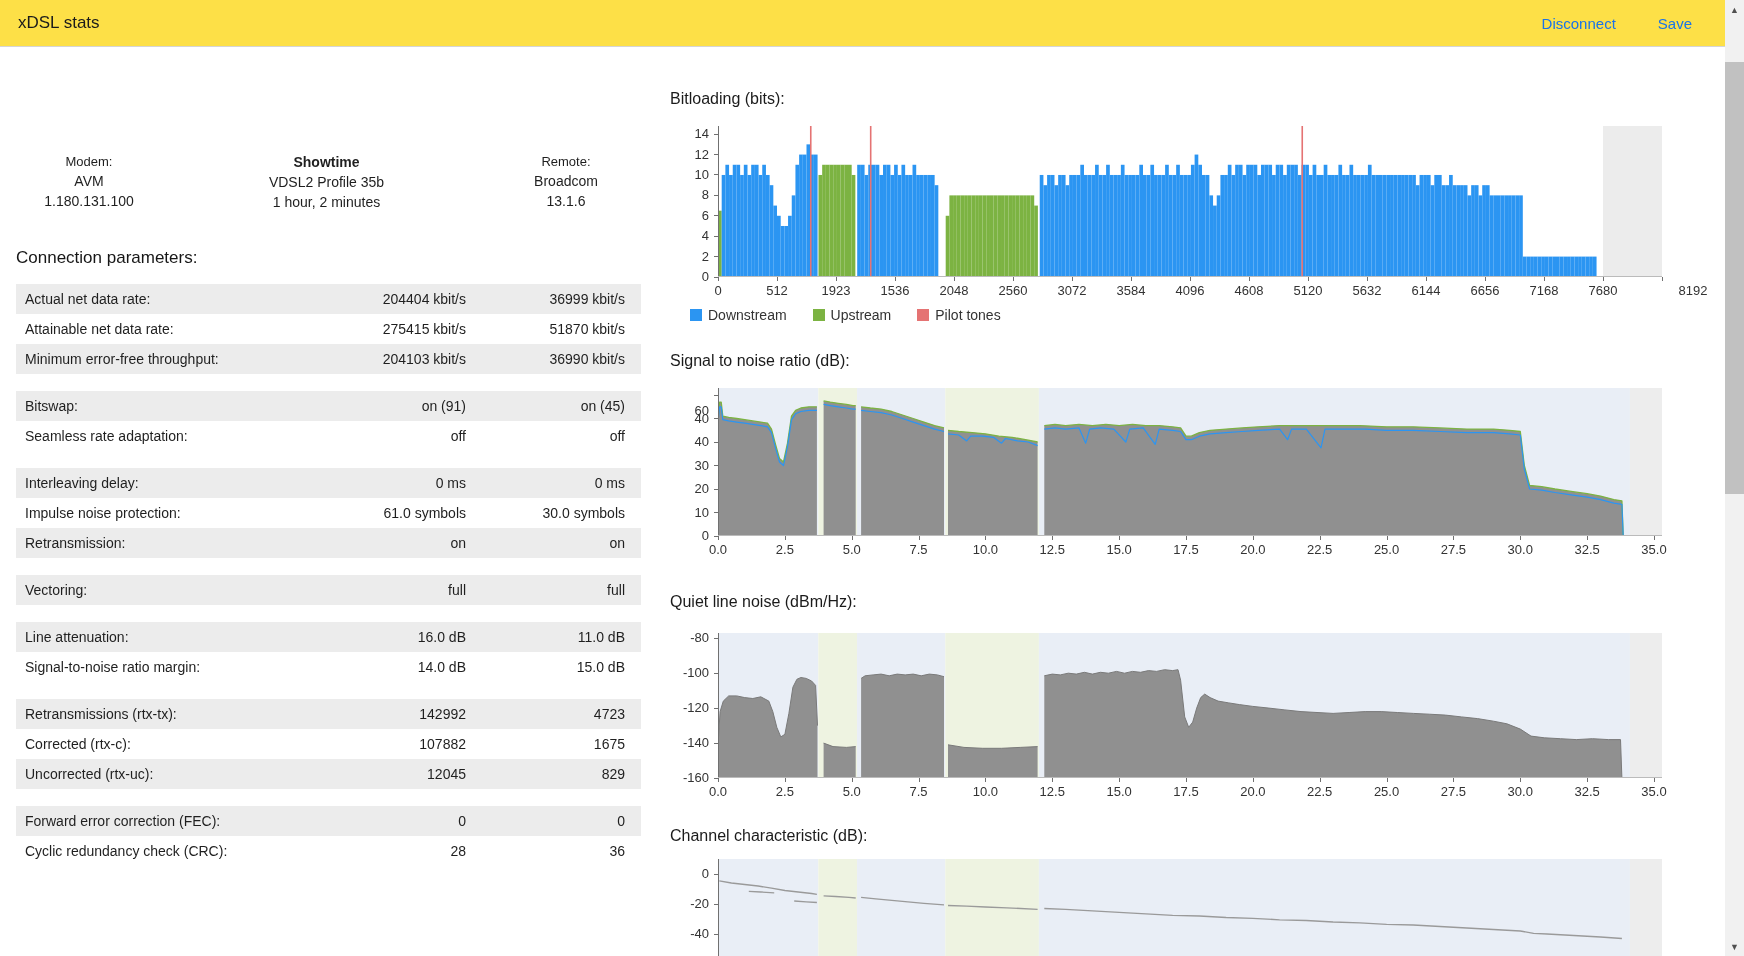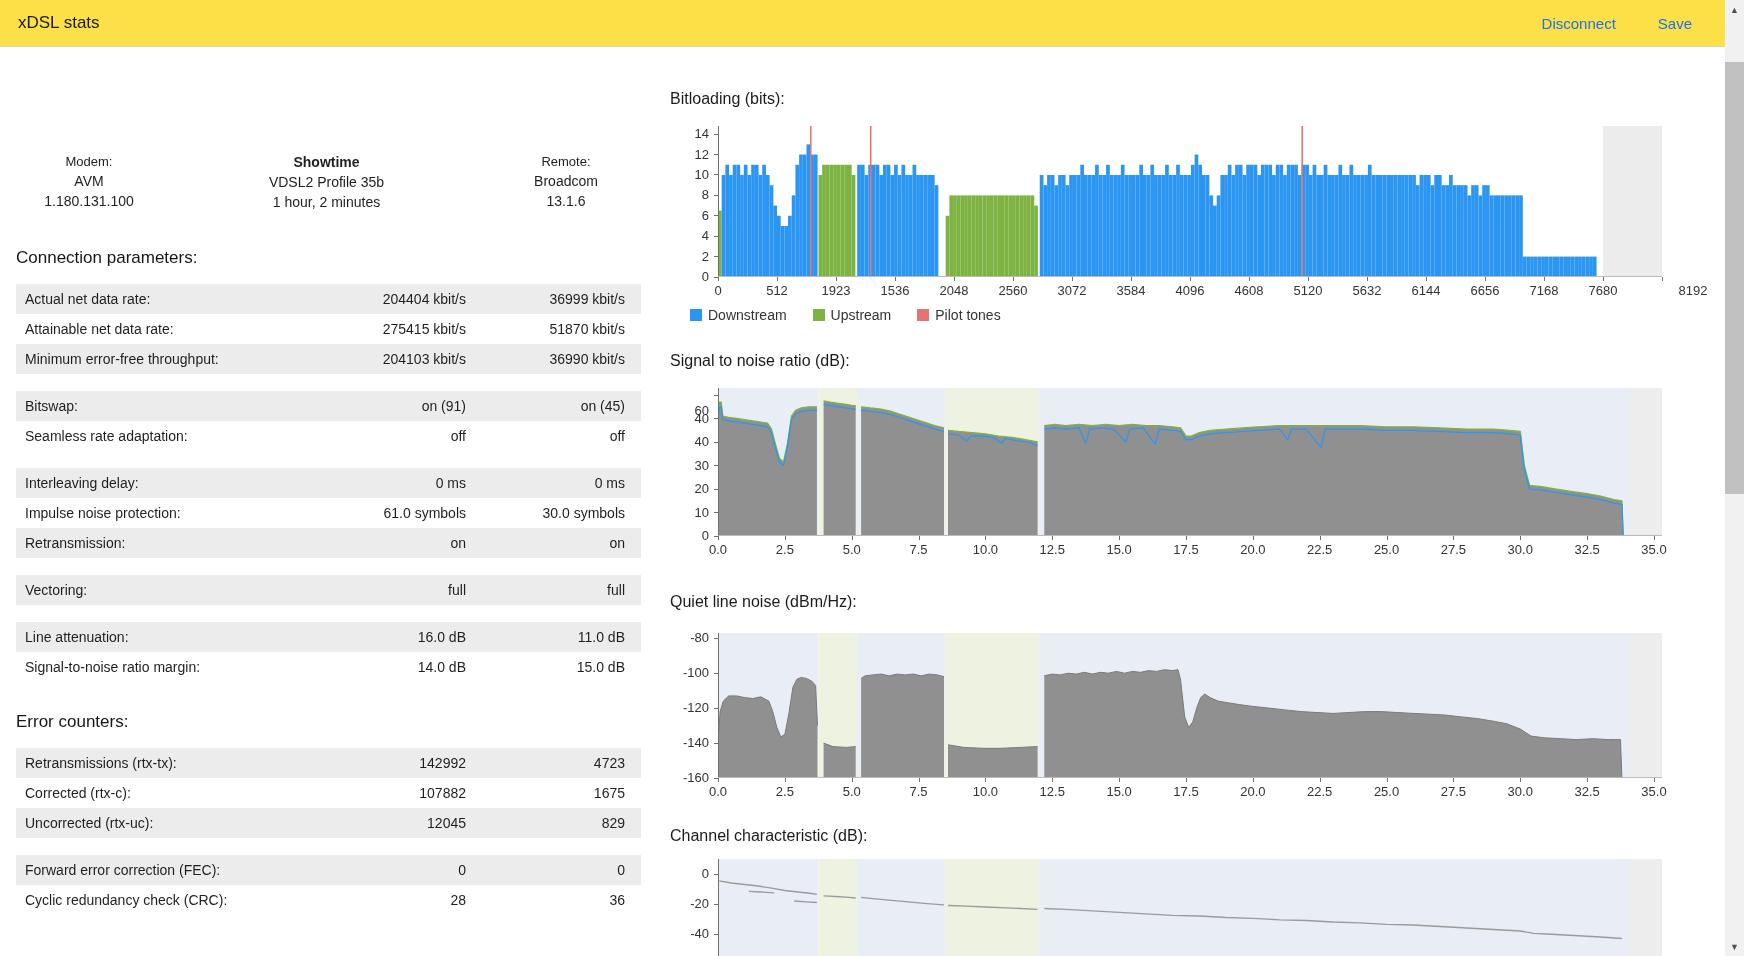--- a/index.html
+++ b/index.html
@@ -152,21 +152,20 @@
           <span class="tval v2">11.0 dB</span>
         </div>
         <div class="trow">
           <span class="tlabel">Signal-to-noise ratio margin:</span>
           <span class="tval">14.0 dB</span>
           <span class="tval v2">15.0 dB</span>
         </div>
       </div>
     </div>
 
-  <h2 class="section second">Error counters:</h2>
   <div id="err-table">
       <div class="tgroup">
         <div class="trow shaded">
           <span class="tlabel">Retransmissions (rtx-tx):</span>
           <span class="tval">142992</span>
           <span class="tval v2">4723</span>
         </div>
         <div class="trow">
           <span class="tlabel">Corrected (rtx-c):</span>
           <span class="tval">107882</span>

